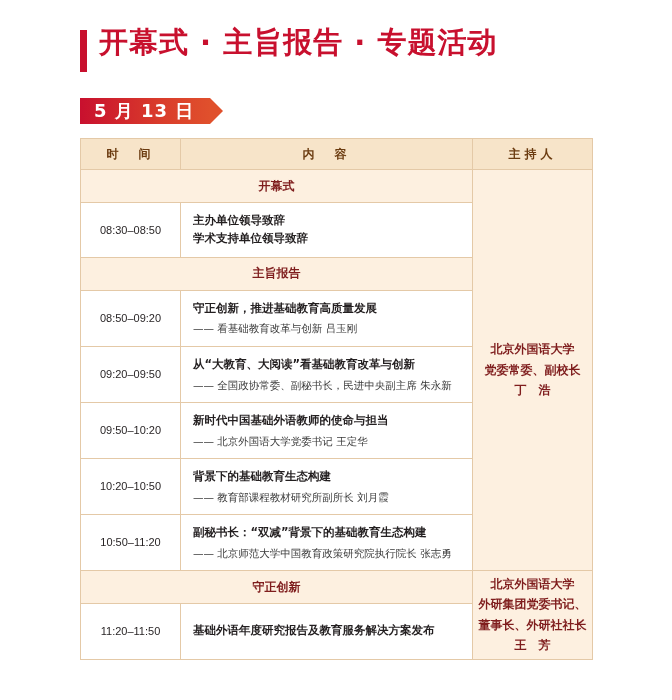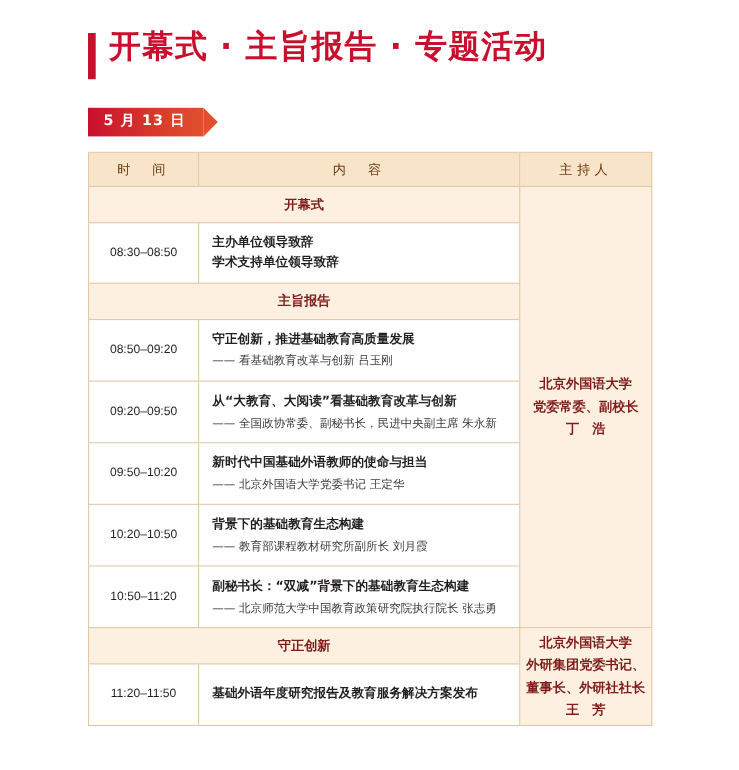--- a/index.html
+++ b/index.html
@@ -63,21 +63,21 @@
     position: relative;
     height: 26px;
   }
   .date-ribbon {
     position: relative;
     display: inline-block;
     height: 26px;
     line-height: 26px;
     background: linear-gradient(90deg, #c8102e 0%, #d93b2b 60%, #e0502c 100%);
     color: #fff;
-    font-size: 13px;
+    font-size: 18px;
     font-weight: bold;
     padding: 0 16px 0 14px;
     letter-spacing: 1px;
     font-family: "DejaVu Sans", "Liberation Sans", sans-serif;
   }
   .date-ribbon::after {
     content: "";
     position: absolute;
     right: -13px;
     top: 0;
@@ -100,21 +100,21 @@
     font-family: "DejaVu Sans", "Liberation Sans", sans-serif;
   }
   table.sched td, table.sched th {
     border: 1px solid #e4c9a7;
     vertical-align: middle;
   }
   thead th {
     background: #f7e4c9;
     color: #6b3b10;
     font-size: 12px;
-    font-weight: normal;
+    font-weight: bold;
     height: 28px;
     letter-spacing: 4px;
     text-align: center;
   }
   col.c-time { width: 100px; }
   col.c-content { width: 292px; }
   col.c-host { width: 120px; }
 
   td.time {
     text-align: center;

